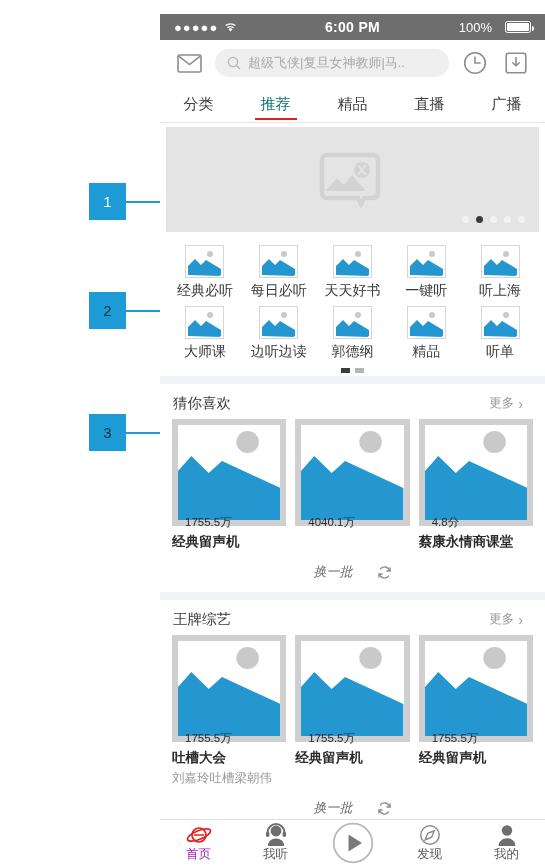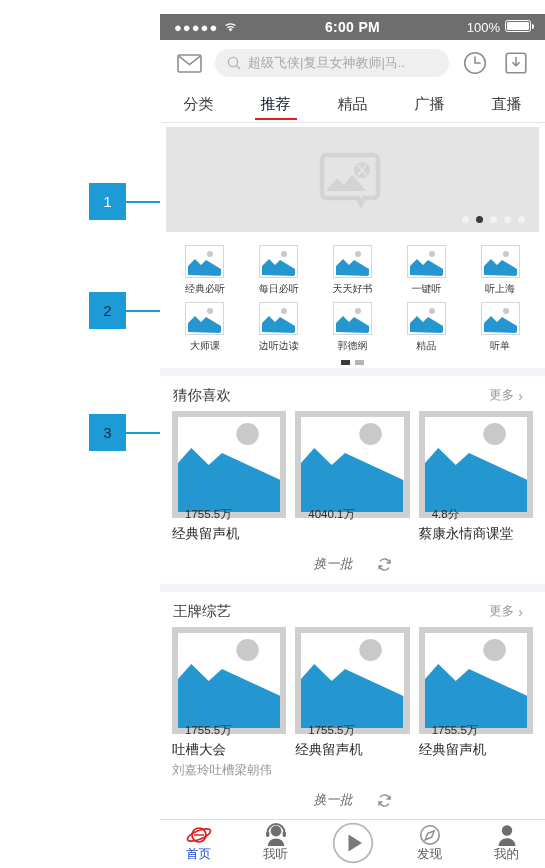--- a/index.html
+++ b/index.html
@@ -31,21 +31,21 @@
     width:385px;height:854px;background:#ffffff;overflow:hidden;
   }
   
   .statusbar{
     height:26px;background:#6e6e6e;color:#ffffff;
     display:flex;align-items:center;padding:0 14px;font-size:13.5px;
   }
   .sb-left{display:flex;align-items:center;gap:5px;flex:0 0 auto;width:110px;}
   .sb-dots{letter-spacing:1px;font-size:13px;line-height:1;}
   .sb-center{flex:1;text-align:center;font-weight:bold;font-size:14px;letter-spacing:.3px;}
-  .sb-right{width:110px;display:flex;justify-content:flex-end;gap:5px;font-size:13px;}
+  .sb-right{width:110px;display:flex;align-items:center;justify-content:flex-end;gap:13px;font-size:13px;}
   .battery{
     width:26px;height:12px;border:1.5px solid #fff;border-radius:2.5px;
     position:relative;box-sizing:border-box;padding:1px;
   }
   .battery i{display:block;width:100%;height:100%;background:#fff;border-radius:1px;}
   .battery:after{
     content:"";position:absolute;right:-4px;top:3.5px;width:2.5px;height:5px;
     background:#fff;border-radius:0 2px 2px 0;
   }
   
@@ -60,41 +60,41 @@
   }
   
   .tabs{
     height:36px;display:flex;align-items:stretch;background:#fff;
     border-bottom:1px solid #e6e6e6;
   }
   .tab{
     flex:1;display:flex;align-items:center;justify-content:center;
     font-size:15px;color:#404040;position:relative;font-family:Liberation Serif, serif;
   }
-  .tab.active{color:#0f172a;}
+  .tab.active{color:#0f766e;}
   .tab.active:after{
     content:"";position:absolute;bottom:2px;left:50%;transform:translateX(-50%);
     width:42px;height:2px;background:#e02020;
   }
   
   .banner{
     margin:4px 6px 0 6px;height:105px;background:#e4e4e4;
     position:relative;display:flex;align-items:center;justify-content:center;
   }
   .dots{position:absolute;right:14px;bottom:9px;display:flex;gap:7px;}
   .dots span{width:7px;height:7px;border-radius:50%;background:#f2f2f2;display:block;}
   .dots span.on{background:#3b3b3b;}
   
   .gridwrap{padding:9px 8px 0 8px;background:#fff;}
   .gridrow{display:flex;}
   .gridcell{flex:1;display:flex;flex-direction:column;align-items:center;padding:4px 0 2px 0;}
   .thumb-sm{
     width:39px;height:33px;border:1px solid #d6d6d6;background:#fff;box-sizing:border-box;
   }
-  .gridcell .lbl{font-size:10px;color:#3a3a3a;margin-top:4px;}
+  .gridcell .lbl{font-size:14px;color:#3a3a3a;margin-top:4px;}
   .gridpager{display:flex;justify-content:center;gap:5px;padding:5px 0 3px 0;}
   .gridpager i{display:block;width:9px;height:5px;background:#b5b5b5;}
   .gridpager i.on{background:#3b3b3b;}
   
   .gap{height:8px;background:#f3f4f8;}
   .section{background:#fff;}
   .sec-head{
     display:flex;align-items:center;justify-content:space-between;
     padding:10px 22px 6px 13px;
   }
@@ -105,36 +105,36 @@
   .card{flex:1;min-width:0;}
   .card-img{
     width:100%;height:107px;background:#cfcfcf;padding:6px;box-sizing:border-box;
     position:relative;
   }
   .card-img .inner{width:100%;height:100%;background:#ffffff;position:relative;overflow:hidden;}
   .card-count{
     position:absolute;left:1px;bottom:-2px;color:#2b2b2b;font-size:11.5px;
     line-height:1;white-space:nowrap;margin-left:12px;
   }
-  .card-title{font-size:13.5px;color:#2b2b2b;margin-top:7px;white-space:nowrap;overflow:hidden;}
+  .card-title{font-size:13.5px;color:#2b2b2b;margin-top:7px;white-space:nowrap;overflow:hidden;font-weight:bold;}
   .card-sub{font-size:12.5px;color:#9a9a9a;margin-top:3px;white-space:nowrap;overflow:hidden;}
   .refresh{
     display:flex;align-items:center;justify-content:center;gap:24px;
     padding:12px 0 11px 0;font-size:13px;color:#6a6a6a;font-style:italic;
   }
   
   .tabbar{
     position:absolute;left:0;bottom:0;width:385px;height:48px;background:#fff;
     border-top:1px solid #e0e0e0;display:flex;align-items:flex-start;
   }
   .navitem{
     flex:1;display:flex;flex-direction:column;align-items:center;
     padding-top:3px;font-size:12.5px;color:#5a5a5a;gap:1px;
   }
-  .navitem.active{color:#1d4ed8;}
+  .navitem.active{color:#a21caf;}
   .navitem .navlbl{line-height:1.1;}
   .playbtn{flex:1;display:flex;align-items:flex-start;justify-content:center;padding-top:2px;}
 </style>
 </head>
 <body>
 
 <div class="annotations">
   <div class="marker marker-1" style="left:89px;top:183px;">
     <div class="marker-box">1</div>
     <div class="marker-arrow"></div>
@@ -201,24 +201,24 @@
     <div class="tab">
         <span>分类</span>
       </div>
     <div class="tab active">
         <span>推荐</span>
       </div>
     <div class="tab">
         <span>精品</span>
       </div>
     <div class="tab">
+        <span>直播</span>
+      </div>
+    <div class="tab">
         <span>广播</span>
-      </div>
-    <div class="tab">
-        <span>直播</span>
       </div>
   </div>
 
   <div class="banner">
     <svg width="70" height="58" viewBox="0 0 70 58">
       <path d="M9 4h46a5 5 0 0 1 5 5v33a5 5 0 0 1-5 5h-9l-3 6-3-6H9a5 5 0 0 1-5-5V9a5 5 0 0 1 5-5z" fill="none" stroke="#d3d3d3" stroke-width="4.5"></path>
       <path d="M8 40l11-13 7 7 8-10 14 16z" fill="#d3d3d3"></path>
       <circle cx="44" cy="19" r="8" fill="#d3d3d3"></circle>
       <path d="M40 14l8 10M48 14l-8 10" stroke="#e4e4e4" stroke-width="2"></path>
     </svg>

